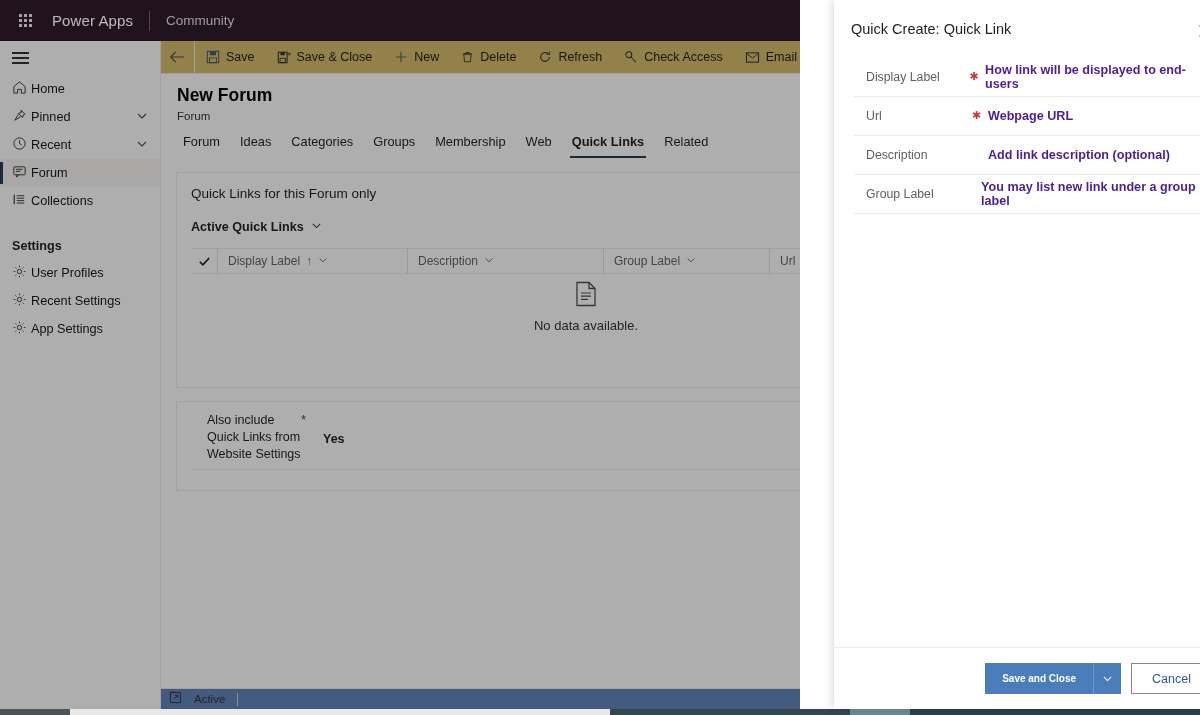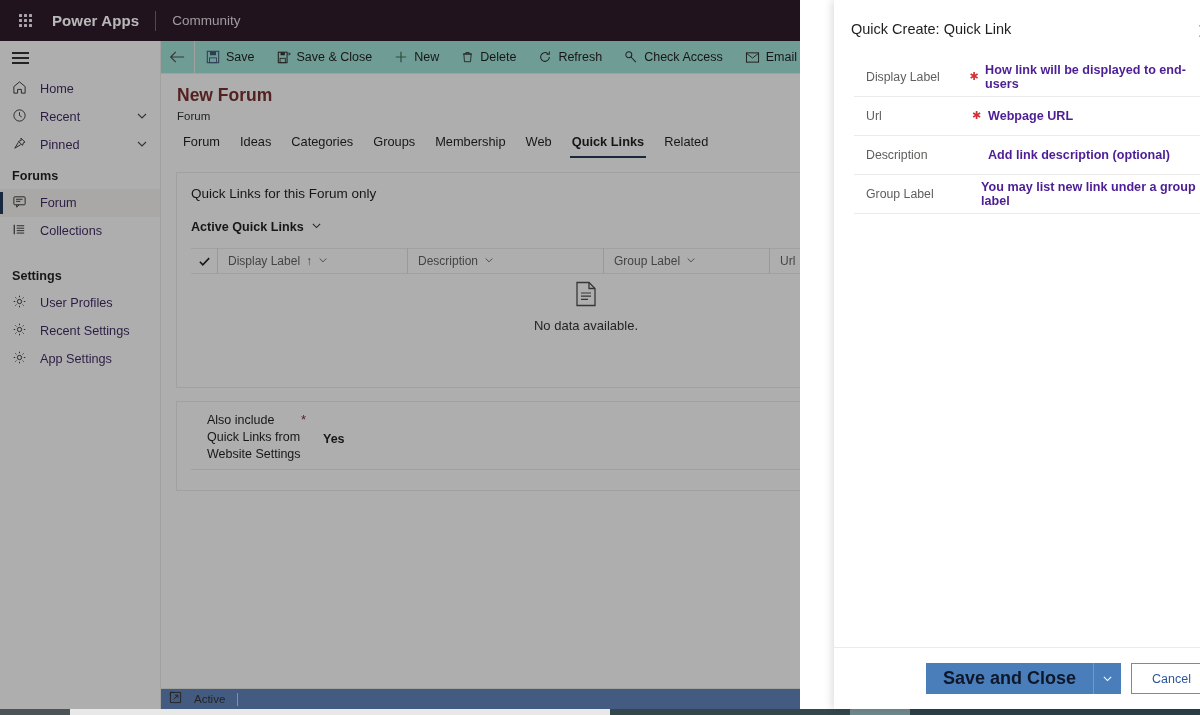--- a/index.html
+++ b/index.html
@@ -28,28 +28,28 @@
 
   
   .topbar {
     position: absolute; left:0; top:0; width:1200px; height:41px;
     background:#3d1537;
     display:flex; align-items:center;
   }
   .waffle { width:38px; display:flex; justify-content:center; align-items:center; margin-left:6px;}
   .waffle-grid { display:grid; grid-template-columns:repeat(3,3px); grid-template-rows:repeat(3,3px); gap:2px;}
   .waffle-grid i { background:#e9e3e8; width:3px; height:3px; display:block; border-radius:0.5px;}
-  .brand { color:#ffffff; font-size:15px; font-weight:bold; margin-left:8px; letter-spacing:.1px;}
+  .brand { color:#ffffff; font-size:15px; font-weight:normal; margin-left:8px; letter-spacing:.1px;}
   .brand-sep { width:1px; height:20px; background:#7a5f76; margin:0 16px;}
   .env-name { color:#ded5dc; font-size:13.5px; }
 
   
   .cmdbar {
     position:absolute; left:161px; top:41px; width:1039px; height:33px;
-    background:#5eead4; border-bottom:1px solid #e1dfdd;
+    background:#eab308; border-bottom:1px solid #e1dfdd;
     display:flex; align-items:center;
   }
   .cmd-back {
     width:34px; height:33px; display:flex; align-items:center; justify-content:center;
     border-right:1px solid #e1dfdd; color:#4a4a4a;
   }
   .cmd-item {
     display:flex; align-items:center; gap:6px; padding:0 11px; height:33px;
     font-size:12.5px; color:#201f1e; white-space:nowrap;
   }
@@ -57,37 +57,37 @@
 
   
   .sidebar {
     position:absolute; left:0; top:41px; width:161px; height:668px;
     background:#f3f2f1; border-right:1px solid #e1dfdd;
   }
   .hamburger { height:34px; display:flex; align-items:center; padding-left:12px; }
   .ham-lines { width:17px; }
   .ham-lines span { display:block; height:1.6px; background:#323130; margin:3.2px 0; }
   .nav-item {
-    display:flex; align-items:center; height:28px; padding-left:12px; gap:13px;
-    font-size:12.7px; color:#4c1d95; position:relative;
+    display:flex; align-items:center; height:28px; padding-left:12px; gap:4px;
+    font-size:12.7px; color:#0f172a; position:relative;
   }
   .nav-item.selected { background:#ebe9e7; }
   .nav-item.selected::before {
     content:""; position:absolute; left:0; top:3px; bottom:3px; width:3px; background:#0b3b82;
   }
   .nav-item .label { flex:1; }
   .nav-item .chev { margin-right:12px; color:#484644; }
   .nav-group {
     font-size:12.6px; font-weight:bold; color:#201f1e; padding:10px 0 6px 12px;
   }
   .nav-spacer { height:14px; }
 
   
   .pagehdr { position:absolute; left:161px; top:74px; width:1039px; height:84px; background:#f3f2f1; }
-  .pg-title { position:absolute; left:16px; top:11px; font-size:17.5px; font-weight:bold; color:#b91c1c; }
+  .pg-title { position:absolute; left:16px; top:11px; font-size:17.5px; font-weight:bold; color:#000000; }
   .pg-sub { position:absolute; left:16px; top:36px; font-size:11.5px; color:#323130; }
   .tabstrip { position:absolute; left:12px; top:56px; display:flex; align-items:flex-end; height:28px; }
   .tab {
     font-size:12.8px; color:#201f1e; padding:0 10px; height:28px; line-height:24px; position:relative;
   }
   .tab.active { font-weight:bold; }
   .tab.active::after {
     content:""; position:absolute; left:8px; right:8px; bottom:0; height:2.5px; background:#0b3b82;
   }
 
@@ -160,21 +160,21 @@
   .p-req { width:16px; color:#d13438; font-size:11px; line-height:0; padding-bottom:3px; }
   .p-val { font-size:12.6px; font-weight:bold; color:#4c1d95; }
 
   .panel-footer {
     position:absolute; left:0; bottom:0; width:400px; height:62px;
     border-top:1px solid #edebe9;
     display:flex; align-items:center; justify-content:flex-end; gap:10px; padding-right:22px;
   }
   .btn-split { display:flex; height:31px; }
   .btn-primary {
-    background:#4a7ebb; color:#0f172a; font-size:18px; font-weight:bold;
+    background:#4a7ebb; color:#ffffff; font-size:10px; font-weight:bold;
     display:flex; align-items:center; padding:0 17px; border:none;
     font-family:"Liberation Sans", sans-serif;
   }
   .btn-caret {
     background:#4a7ebb; color:#ffffff; width:28px; display:flex;
     align-items:center; justify-content:center; border-left:1px solid #6e9acb;
   }
   .btn-secondary {
     background:#ffffff; color:#2b579a; font-size:12.5px; border:1px solid #8a8886;
     display:flex; align-items:center; padding:0 20px; height:31px;
@@ -226,47 +226,46 @@
             <svg width="15" height="15" viewBox="0 0 16 16">
                 <path d="M8 2L2 7v7h4V10h4v4h4V7z" fill="none" stroke="#323130" stroke-width="1"></path>
               </svg>
           </span>
           <span class="label">Home</span>
         </div>
 
         <div class="nav-item">
           <span>
             <svg width="15" height="15" viewBox="0 0 16 16">
+                <path d="M9.5 2.2l4.3 4.3-1.6.6-1 2.9-4.3-4.3 2.9-1zM6.8 6.7L3 13l6.3-3.8" fill="none" stroke="#323130" stroke-width="1"></path>
+              </svg>
+          </span>
+          <span class="label">Pinned</span>
+          <span class="chev">
+            <svg width="12" height="12" viewBox="0 0 12 12">
+                <path d="M2 4l4 4 4-4" fill="none" stroke="#484644" stroke-width="1.1"></path>
+              </svg>
+          </span>
+        </div>
+
+        <div class="nav-item">
+          <span>
+            <svg width="15" height="15" viewBox="0 0 16 16">
                 <circle cx="8" cy="8" r="6" fill="none" stroke="#323130" stroke-width="1"></circle>
                 <path d="M8 4.5V8l2.4 1.6" fill="none" stroke="#323130" stroke-width="1"></path>
               </svg>
           </span>
           <span class="label">Recent</span>
           <span class="chev">
             <svg width="12" height="12" viewBox="0 0 12 12">
                 <path d="M2 4l4 4 4-4" fill="none" stroke="#484644" stroke-width="1.1"></path>
               </svg>
           </span>
         </div>
 
-        <div class="nav-item">
-          <span>
-            <svg width="15" height="15" viewBox="0 0 16 16">
-                <path d="M9.5 2.2l4.3 4.3-1.6.6-1 2.9-4.3-4.3 2.9-1zM6.8 6.7L3 13l6.3-3.8" fill="none" stroke="#323130" stroke-width="1"></path>
-              </svg>
-          </span>
-          <span class="label">Pinned</span>
-          <span class="chev">
-            <svg width="12" height="12" viewBox="0 0 12 12">
-                <path d="M2 4l4 4 4-4" fill="none" stroke="#484644" stroke-width="1.1"></path>
-              </svg>
-          </span>
-        </div>
-
-        <div class="nav-group">Forums</div>
 
         <div class="nav-item selected">
           <span>
             <svg width="15" height="15" viewBox="0 0 16 16">
                 <rect x="2" y="3" width="12" height="8.5" rx="1" fill="none" stroke="#323130" stroke-width="1"></rect>
                 <path d="M4.3 5.6h7M4.3 7.8h4.6" stroke="#323130" stroke-width="1"></path>
                 <path d="M5 11.5L5 14l2.6-2.5" fill="none" stroke="#323130" stroke-width="1"></path>
               </svg>
           </span>
           <span class="label">Forum</span>

